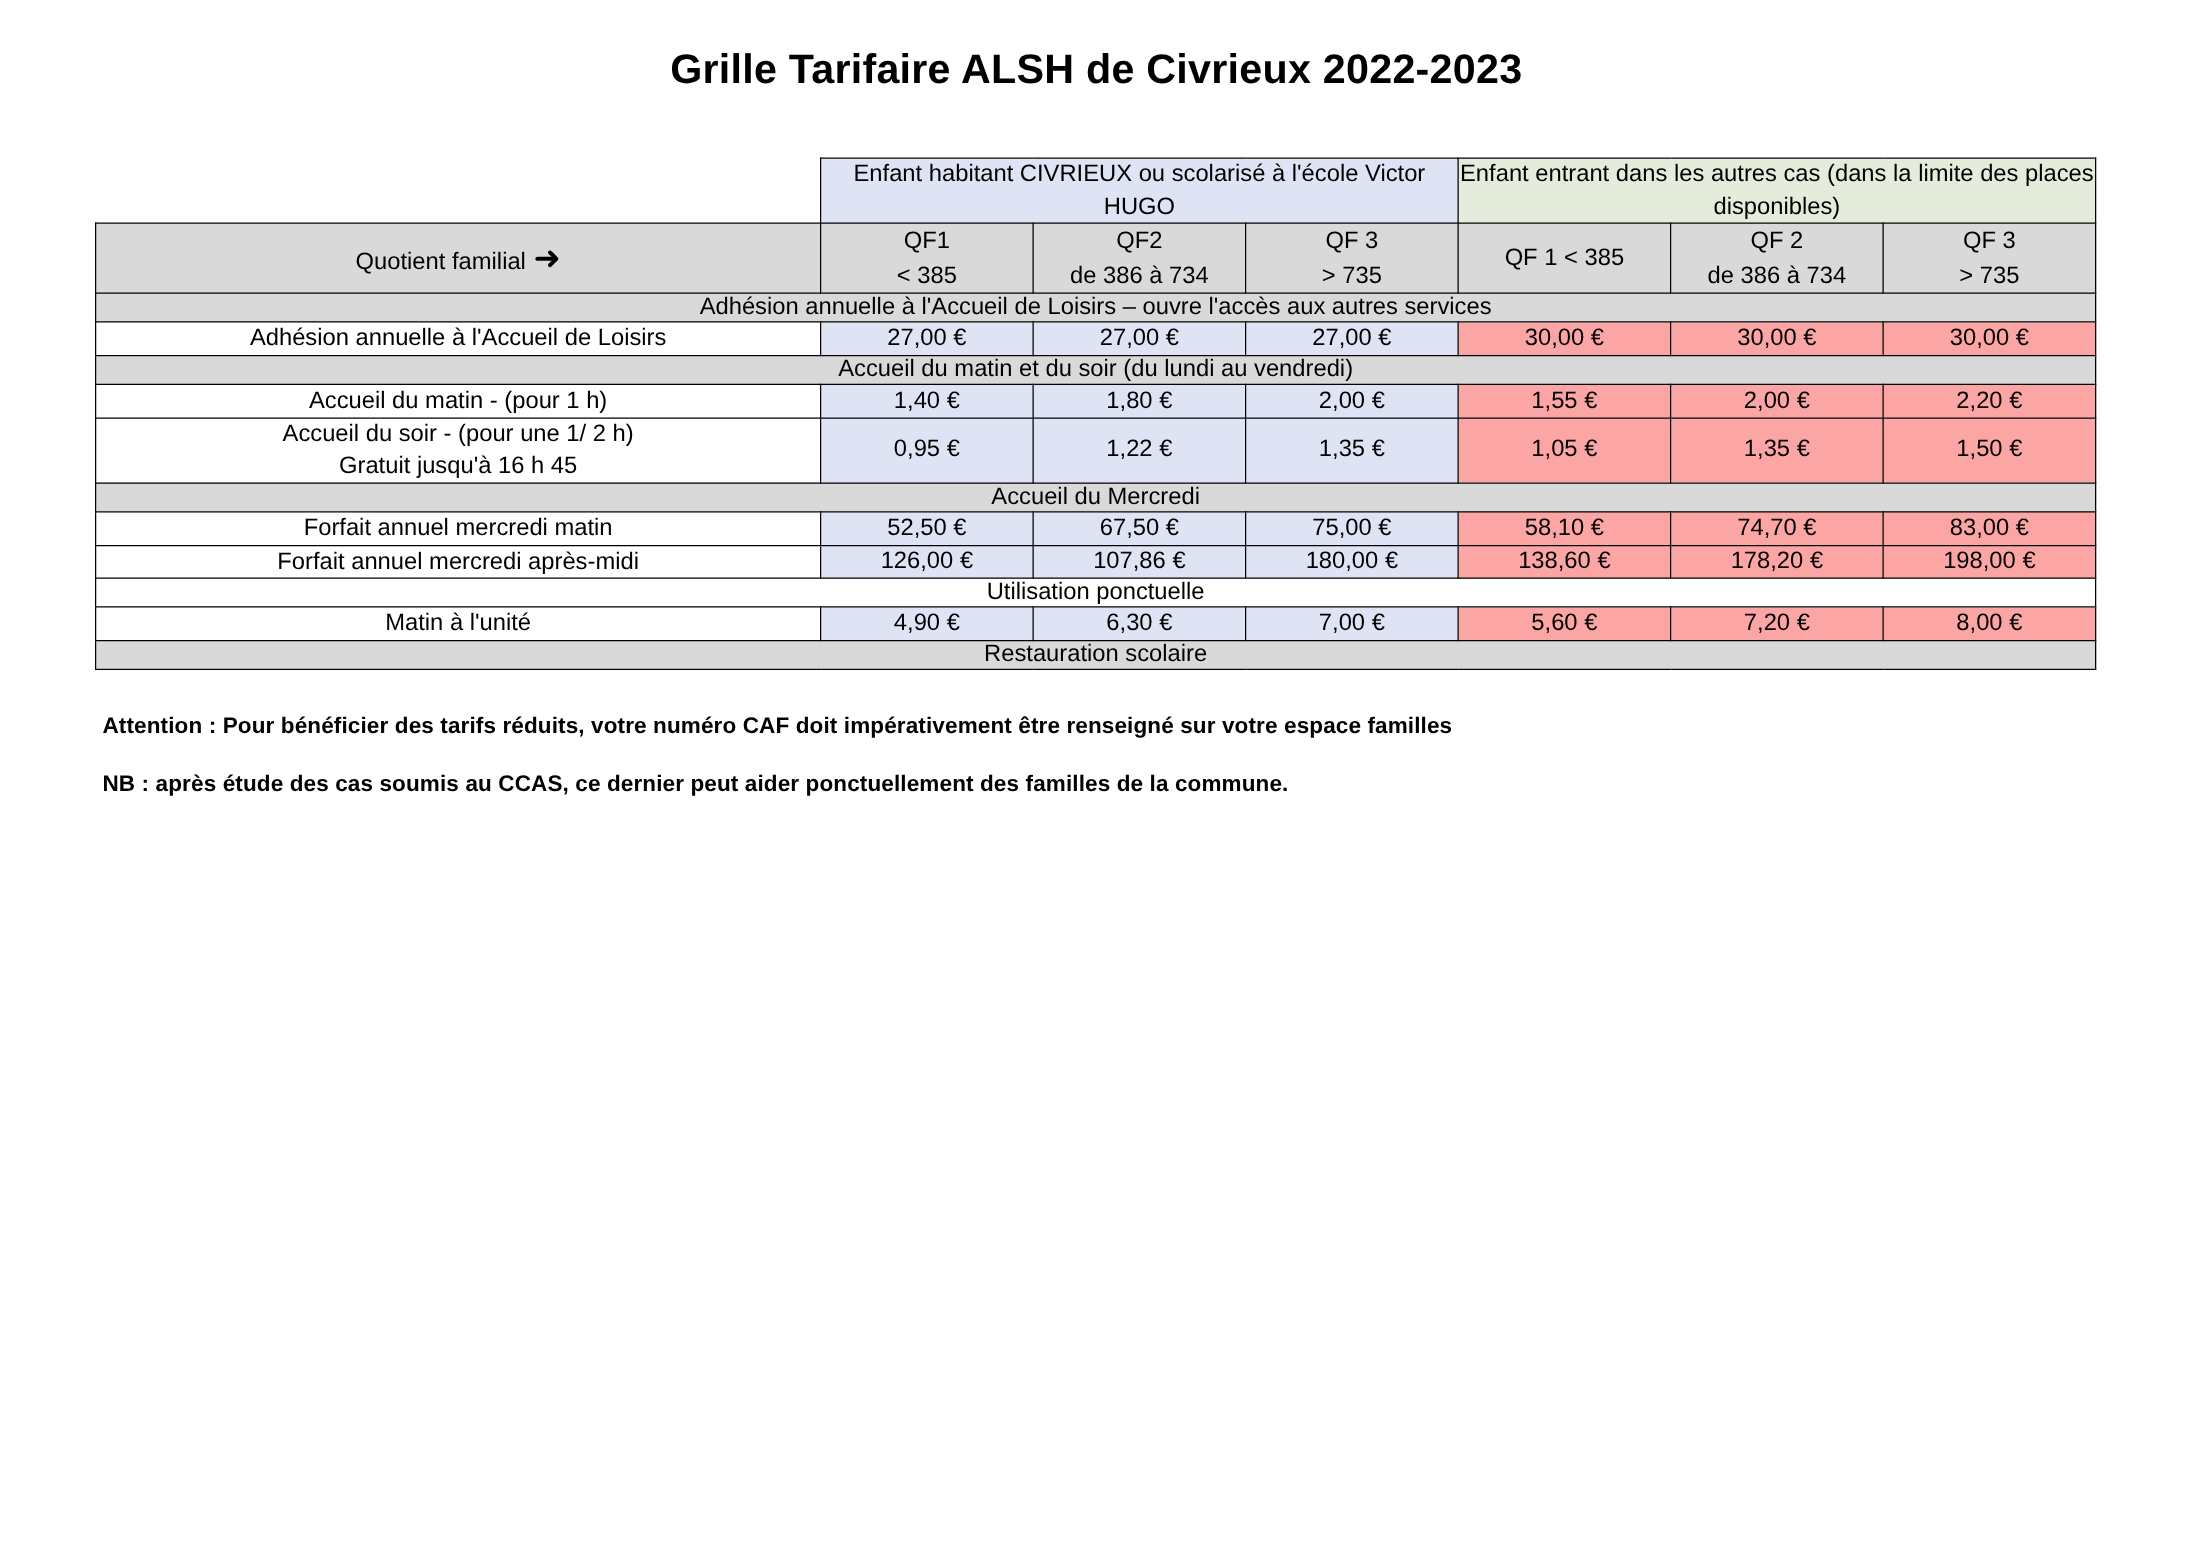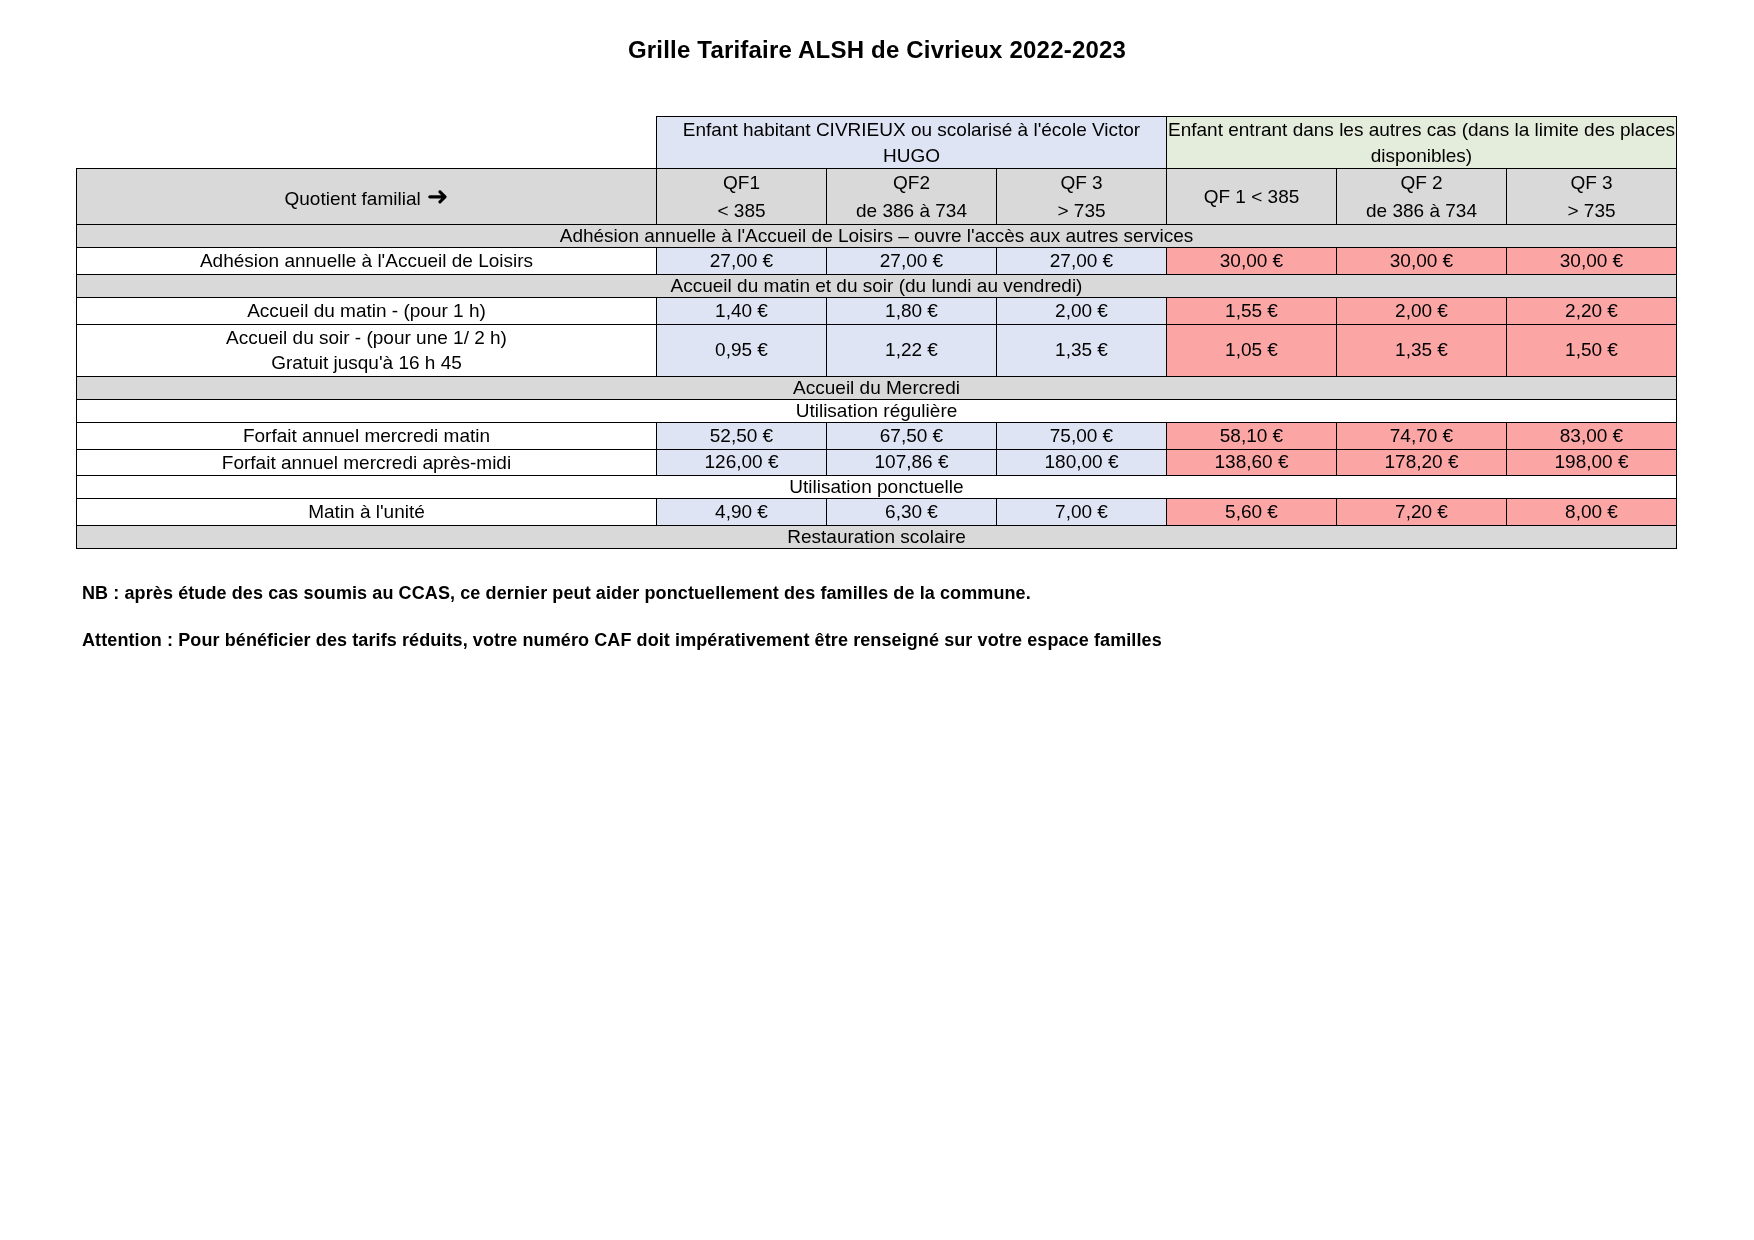--- a/index.html
+++ b/index.html
@@ -16,21 +16,21 @@
   }
   .page {
     position: relative;
     width: 1754px;
     height: 1240px;
     box-sizing: border-box;
     padding: 0;
   }
   .doc-title {
     text-align: center;
-    font-size: 24px;
+    font-size: 33px;
     font-weight: bold;
     margin-top: 36px;
     margin-bottom: 0;
     letter-spacing: 0.2px;
   }
   table.grid {
     border-collapse: collapse;
     margin-left: 76px;
     margin-top: 52px;
     width: 1600px;
@@ -212,23 +212,20 @@
         <td class="cell-blue">1,35 €</td>
         <td class="cell-green">1,05 €</td>
         <td class="cell-green">1,35 €</td>
         <td class="cell-green">1,50 €</td>
       </tr>
 
       <tr>
         <td class="section" colspan="7">Accueil du Mercredi</td>
       </tr>
       <tr>
-        <td class="subsection" colspan="7">Utilisation régulière</td>
-      </tr>
-      <tr>
         <td class="row-label">Forfait annuel mercredi matin</td>
         <td class="cell-blue">52,50 €</td>
         <td class="cell-blue">67,50 €</td>
         <td class="cell-blue">75,00 €</td>
         <td class="cell-green">58,10 €</td>
         <td class="cell-green">74,70 €</td>
         <td class="cell-green">83,00 €</td>
       </tr>
       <tr>
         <td class="row-label">Forfait annuel mercredi après-midi</td>
@@ -254,17 +251,17 @@
       </tr>
 
       <tr>
         <td class="section" colspan="7">Restauration scolaire</td>
       </tr>
 
     </tbody>
   </table>
 
   <div class="notes">
+    <div class="note">Attention : Pour bénéficier des tarifs réduits, votre numéro CAF doit impérativement être renseigné sur votre espace familles</div>
     <div class="note">NB : après étude des cas soumis au CCAS, ce dernier peut aider ponctuellement des familles de la commune.</div>
-    <div class="note">Attention : Pour bénéficier des tarifs réduits, votre numéro CAF doit impérativement être renseigné sur votre espace familles</div>
   </div>
 
 </div>
 
 </body></html>

